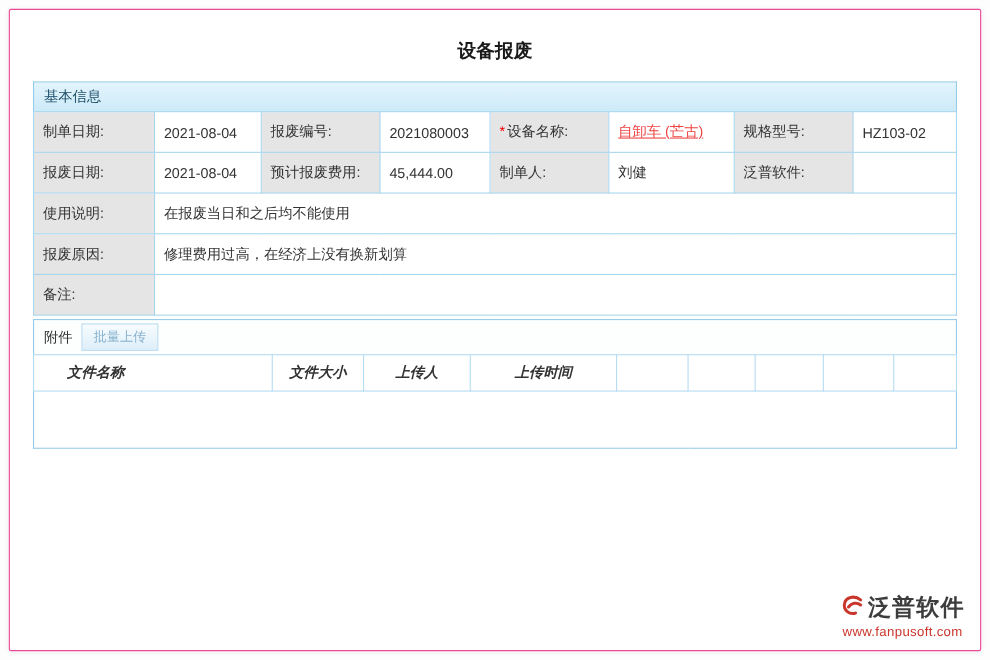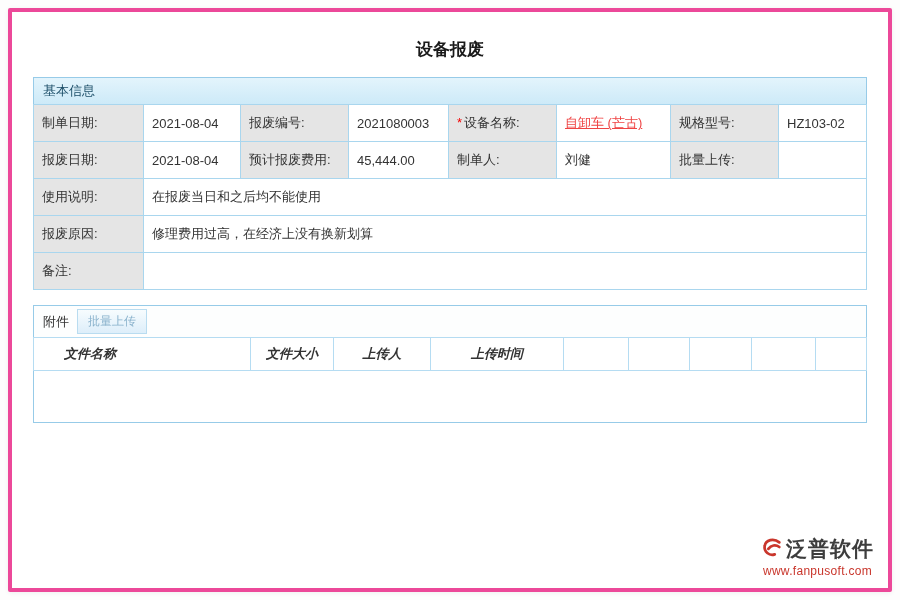--- a/index.html
+++ b/index.html
@@ -9,33 +9,33 @@
     background: #fdfdfd;
     font-family: "Liberation Sans", "DejaVu Sans", sans-serif;
     color: #333;
     position: relative;
     overflow: hidden;
   }
   .card {
     position: absolute; left: 8px; top: 8px;
     width: 884px; height: 584px;
     background: #fff;
-    border: 4px solid #ec4899;
+    border: 1px solid #ec4899;
     border-radius: 2px;
     box-shadow: 0 1px 5px rgba(0,0,0,.06);
   }
   .title {
     text-align: center;
     font-size: 17px;
     font-weight: bold;
     color: #1a1a1a;
     padding: 26px 0 16px;
   }
   .section { margin: 0 21px; }
-  .section + .section { margin-top: 15px; }
+  .section + .section { margin-top: 3px; }
   .sec-head {
     height: 27px; line-height: 26px;
     padding: 0 9px;
     background: linear-gradient(#e3f4fc, #cdeaf8);
     border: 1px solid #97cbe8;
     border-bottom: none;
     font-size: 13px;
     color: #1c4e68;
   }
   table.info {
@@ -133,21 +133,21 @@
           <td class="lbl"><span>规格型号:</span></td>
           <td class="val"><span>HZ103-02</span></td>
         </tr>
         <tr>
           <td class="lbl"><span>报废日期:</span></td>
           <td class="val"><span>2021-08-04</span></td>
           <td class="lbl"><span>预计报废费用:</span></td>
           <td class="val"><span>45,444.00</span></td>
           <td class="lbl"><span>制单人:</span></td>
           <td class="val"><span>刘健</span></td>
-          <td class="lbl"><span>批量上传:</span></td>
+          <td class="lbl"><span>泛普软件:</span></td>
           <td class="val"><span></span></td>
         </tr>
         <tr>
           <td class="lbl"><span>使用说明:</span></td>
           <td class="val" colspan="7"><span>在报废当日和之后均不能使用</span></td>
         </tr>
         <tr>
           <td class="lbl"><span>报废原因:</span></td>
           <td class="val" colspan="7"><span>修理费用过高，在经济上没有换新划算</span></td>
         </tr>

